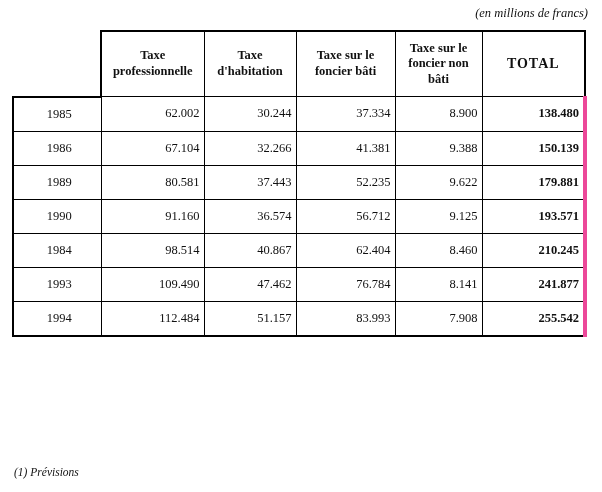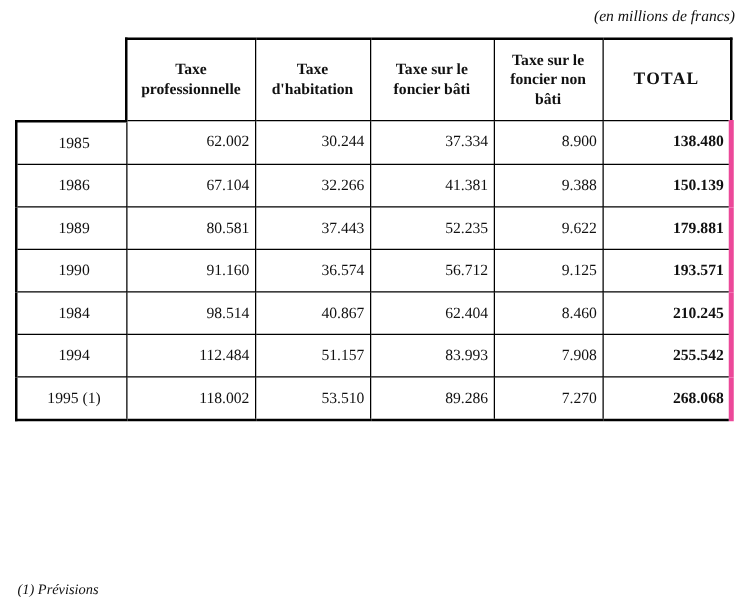--- a/index.html
+++ b/index.html
@@ -148,33 +148,33 @@
         </tr>
         <tr>
           <td class="year">1984</td>
           <td class="num">98.514</td>
           <td class="num">40.867</td>
           <td class="num">62.404</td>
           <td class="num">8.460</td>
           <td class="num total">210.245</td>
         </tr>
         <tr>
+          <td class="year">1993</td>
+          <td class="num">109.490</td>
+          <td class="num">47.462</td>
+          <td class="num">76.784</td>
+          <td class="num">8.141</td>
+          <td class="num total">241.877</td>
+        </tr>
+        <tr>
           <td class="year">1994</td>
           <td class="num">112.484</td>
           <td class="num">51.157</td>
           <td class="num">83.993</td>
           <td class="num">7.908</td>
           <td class="num total">255.542</td>
-        </tr>
-        <tr>
-          <td class="year">1995 (1)</td>
-          <td class="num">118.002</td>
-          <td class="num">53.510</td>
-          <td class="num">89.286</td>
-          <td class="num">7.270</td>
-          <td class="num total">268.068</td>
         </tr>
       </tbody>
   </table>
 
   <div class="footnote">(1) Prévisions</div>
 
 </div>
 
 </body></html>

